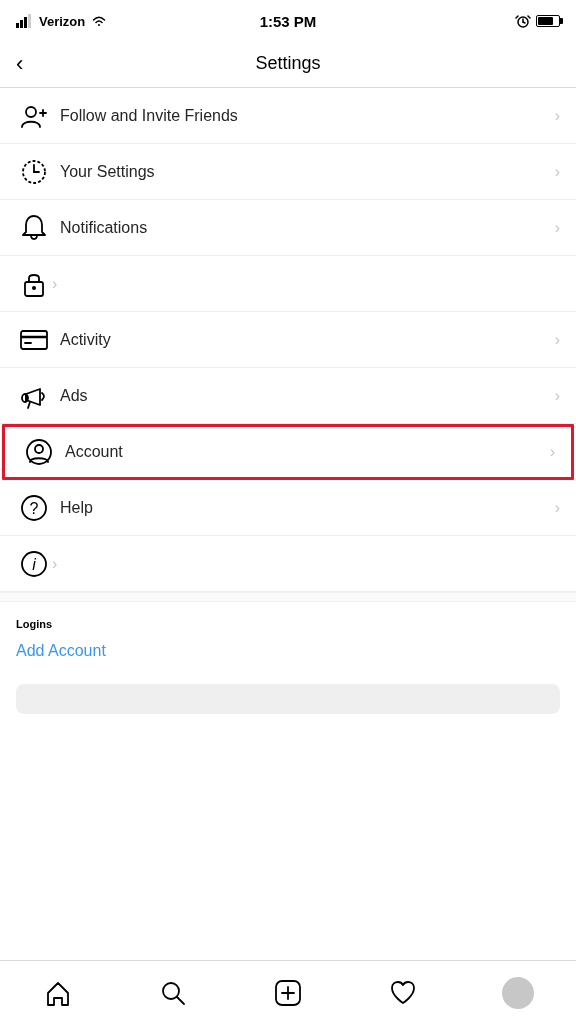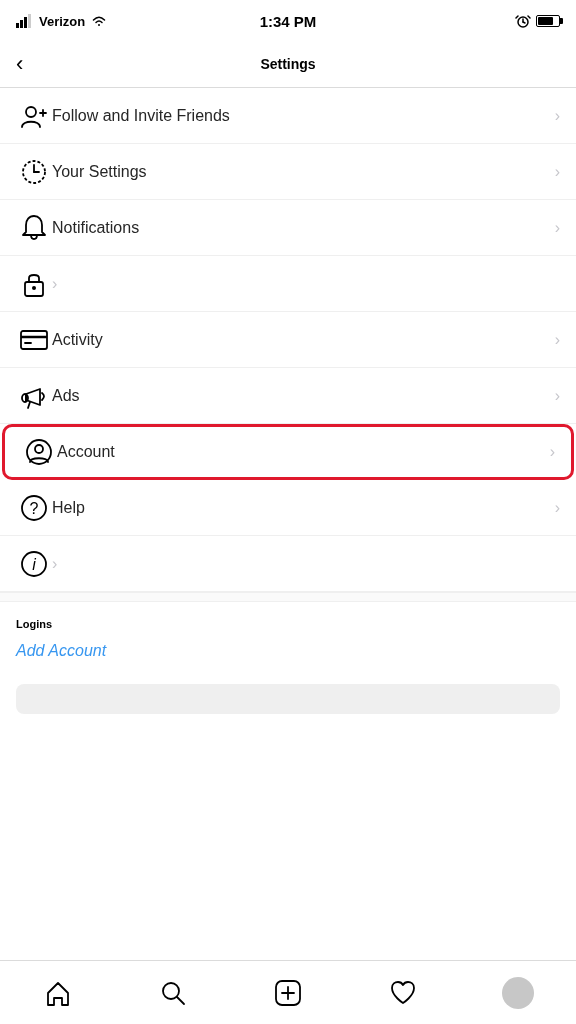--- a/index.html
+++ b/index.html
@@ -84,22 +84,22 @@
     .back-button {
       position: absolute;
       left: 16px;
       font-size: 22px;
       color: #000;
       cursor: pointer;
       background: none;
       border: none;
     }
     .header-title {
-      font-size: 14px;
-      font-weight: 700;
+      font-size: 18px;
+      font-weight: 400;
     }
 
     
     .menu-list {
       list-style: none;
     }
 
     .menu-item {
       display: flex;
       align-items: center;
@@ -107,35 +107,36 @@
       height: 56px;
       border-bottom: 1px solid #efefef;
       cursor: pointer;
       background: #fff;
       position: relative;
     }
 
     .menu-item.highlighted {
       border: 3px solid #e0182d;
       margin: 0 2px;
-      border-radius: 10px;
+      border-radius: 1px;
     }
 
     .menu-icon {
       width: 36px;
       display: flex;
       align-items: center;
       justify-content: center;
       flex-shrink: 0;
     }
 
     .menu-label {
       flex: 1;
       font-size: 16px;
       color: #262626;
+      margin-left: 8px;
     }
 
     .chevron {
       color: #c7c7cc;
       font-size: 16px;
       font-weight: 300;
     }
 
     
     .section-divider {
@@ -154,21 +155,20 @@
       font-weight: 700;
       color: #000;
       margin-bottom: 12px;
     }
     .add-account-link {
       font-size: 16px;
       color: #3897f0;
       cursor: pointer;
       display: block;
       margin-bottom: 12px;
-      font-style: italic;
     }
 
     
     .bottom-action {
       margin: 4px 16px;
       background: #efefef;
       border-radius: 8px;
       padding: 14px 0;
       text-align: center;
       font-size: 16px;
@@ -225,21 +225,21 @@
       <rect x="12" y="0" width="3" height="14" fill="#ccc"></rect>
     </svg>
     <span>Verizon</span>
 
     <svg width="18" height="14" viewBox="0 0 18 14">
       <path d="M9 11 L9 11" stroke="#000" stroke-width="2" stroke-linecap="round"></path>
       <path d="M6 8.5 Q9 5.5 12 8.5" fill="none" stroke="#000" stroke-width="1.5" stroke-linecap="round"></path>
       <path d="M3.5 6 Q9 0.5 14.5 6" fill="none" stroke="#000" stroke-width="1.5" stroke-linecap="round"></path>
     </svg>
   </div>
-  <div class="status-center">1:34 PM</div>
+  <div class="status-center">1:53 PM</div>
   <div class="status-right">
 
     <svg width="16" height="16" viewBox="0 0 16 16">
       <circle cx="8" cy="9" r="5" fill="none" stroke="#000" stroke-width="1.5"></circle>
       <line x1="8" y1="9" x2="8" y2="6" stroke="#000" stroke-width="1.5" stroke-linecap="round"></line>
       <line x1="8" y1="9" x2="10" y2="10" stroke="#000" stroke-width="1.5" stroke-linecap="round"></line>
       <path d="M3 3 L1 5" stroke="#000" stroke-width="1.5" stroke-linecap="round"></path>
       <path d="M13 3 L15 5" stroke="#000" stroke-width="1.5" stroke-linecap="round"></path>
     </svg>
 

